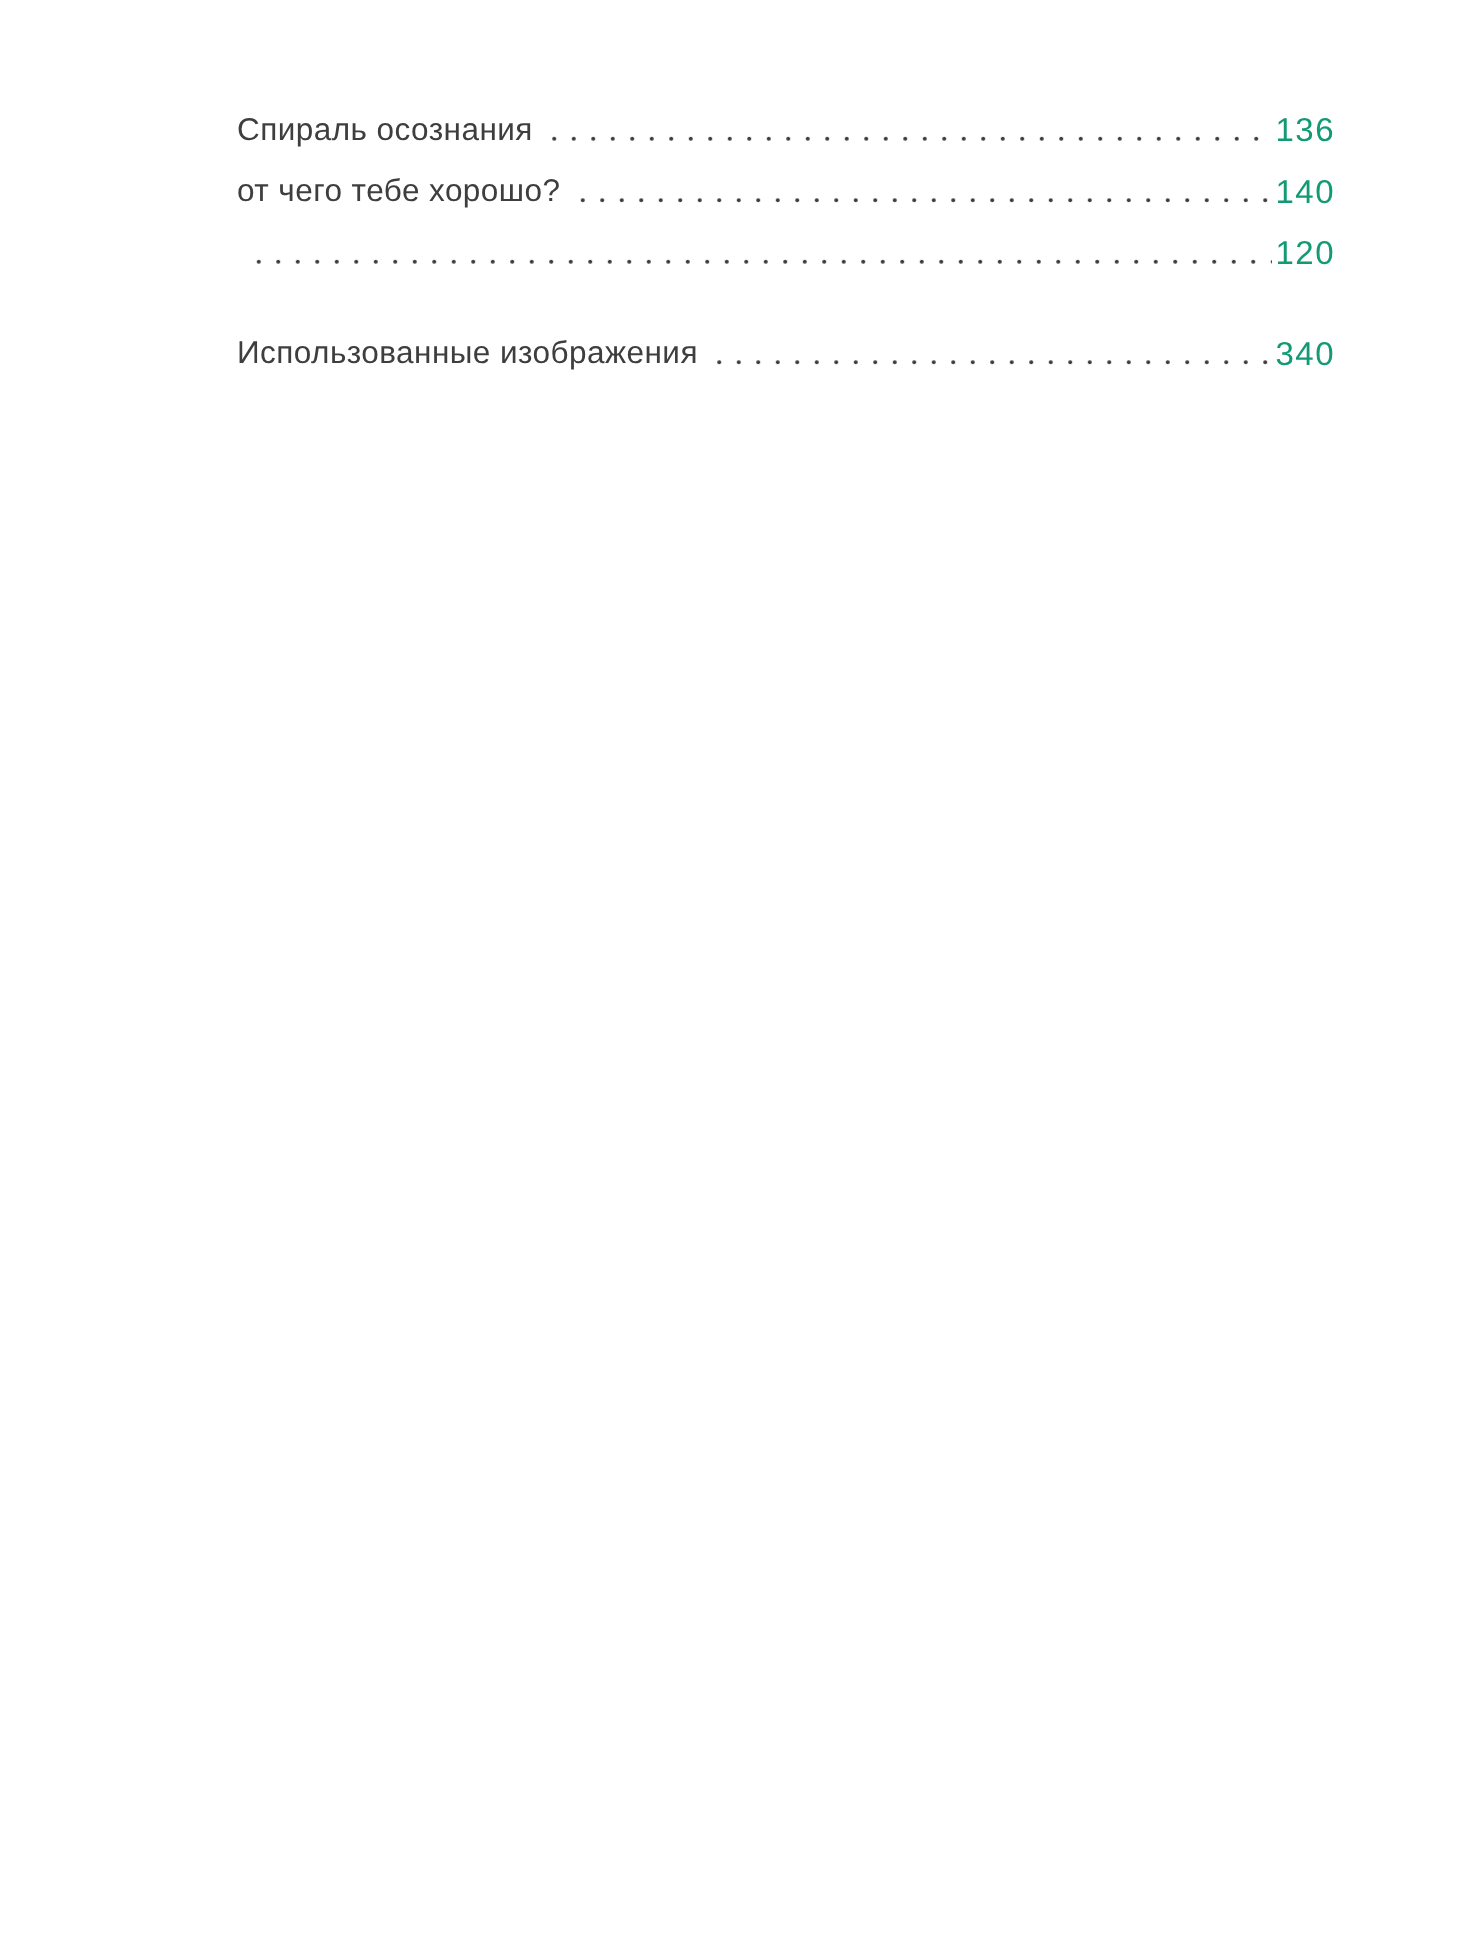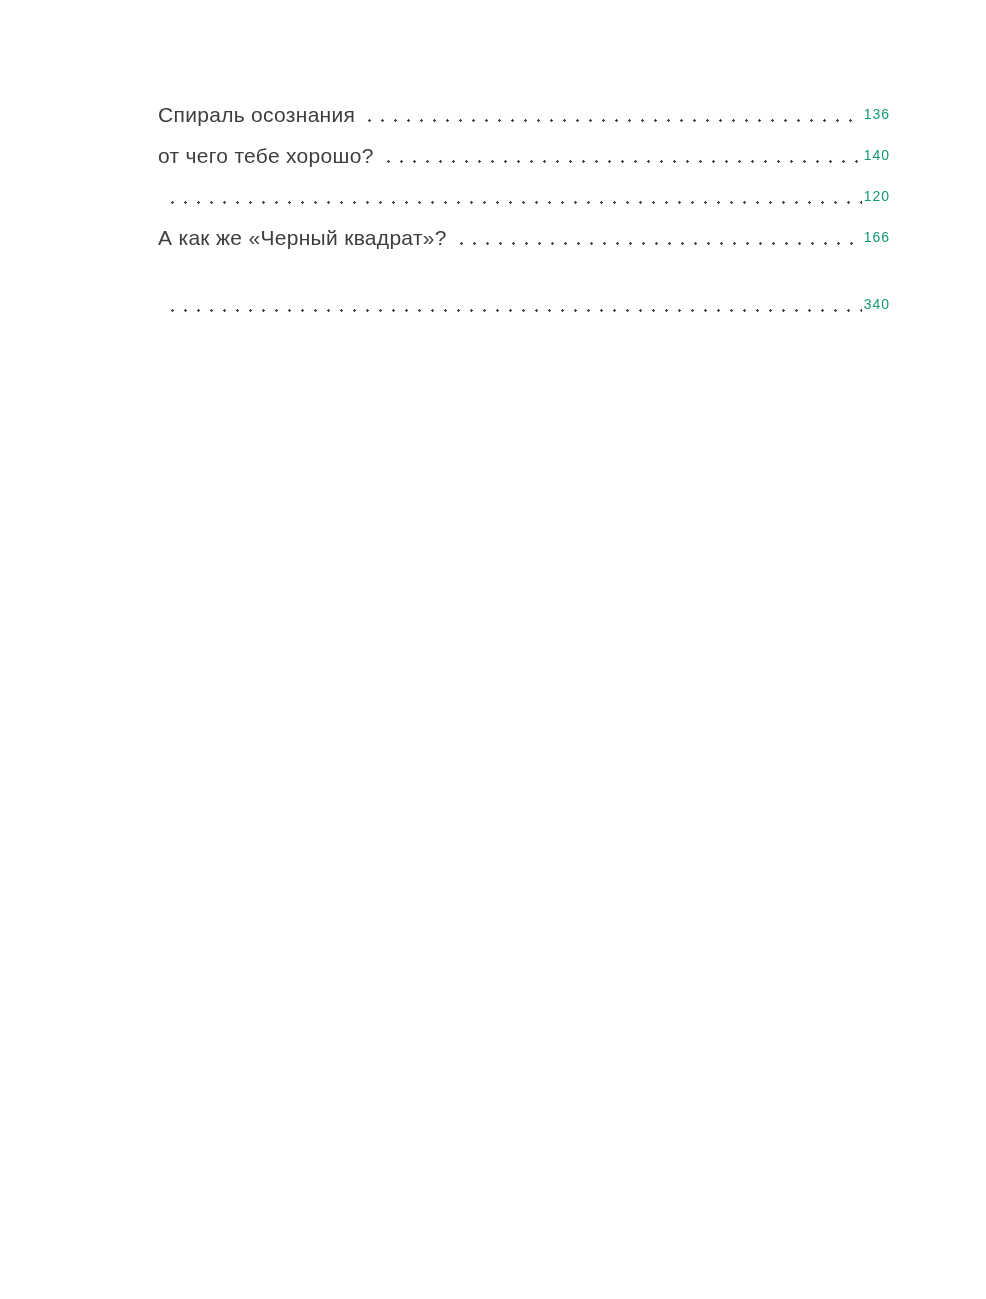--- a/index.html
+++ b/index.html
@@ -7,21 +7,21 @@
     width: 986px;
     height: 1299px;
     background: #ffffff;
     font-family: "Liberation Sans", sans-serif;
     color: #3e3e3e;
     overflow: hidden;
   }
   .page {
     width: 986px;
     height: 1263px;
-    padding: 100px 96px 0 158px;
+    padding: 72px 96px 0 158px;
   }
   .toc-entry { margin-bottom: 12px; }
   .row { display: flex; }
   .title, .line1 {
     font-size: 21px;
     line-height: 29px;
     letter-spacing: 0.3px;
     white-space: nowrap;
     font-weight: 400;
   }
@@ -29,21 +29,21 @@
     flex: 1 1 auto;
     align-self: flex-end;
     height: 5px;
     margin: 0 2px 6px 8px;
     background-image: radial-gradient(circle, #3e3e3e 1.15px, rgba(0,0,0,0) 1.45px);
     background-size: 13px 5px;
     background-repeat: repeat-x;
     background-position: 0 100%;
   }
   .page-num {
-    font-size: 14px;
+    font-size: 22px;
     line-height: 29px;
     letter-spacing: 1px;
     color: #129a74;
     font-weight: 400;
   }
   .appendix { margin-top: 38px; }
 </style>
 </head>
 <body>
 
@@ -65,30 +65,24 @@
     </div>
   </div>
 
   <div class="toc-entry">
     <div class="row">
       <span class="leader"></span>
       <span class="page-num">120</span>
     </div>
   </div>
 
-  <div class="toc-entry">
-    <div class="row">
-      <span class="title">А как же «Черный квадрат»?</span>
-      <span class="leader"></span>
-      <span class="page-num">166</span>
-    </div>
-  </div>
 
 
 
   <div class="toc-entry appendix">
     <div class="row">
+      <span class="title">Использованные изображения</span>
       <span class="leader"></span>
       <span class="page-num">340</span>
     </div>
   </div>
 
 </div>
 
 </body></html>

